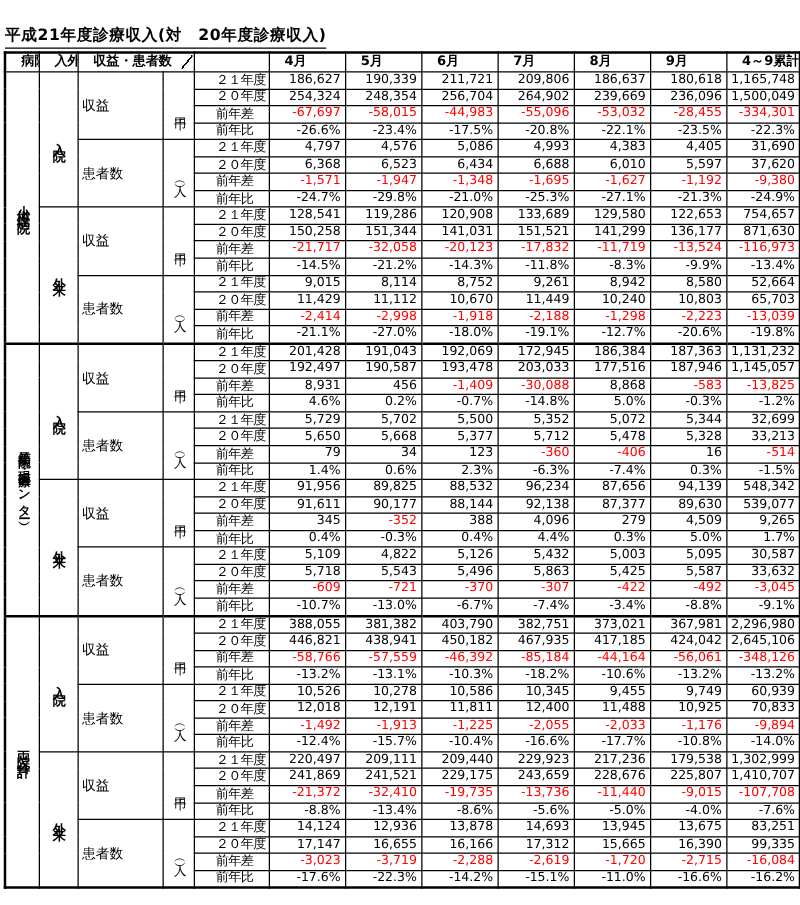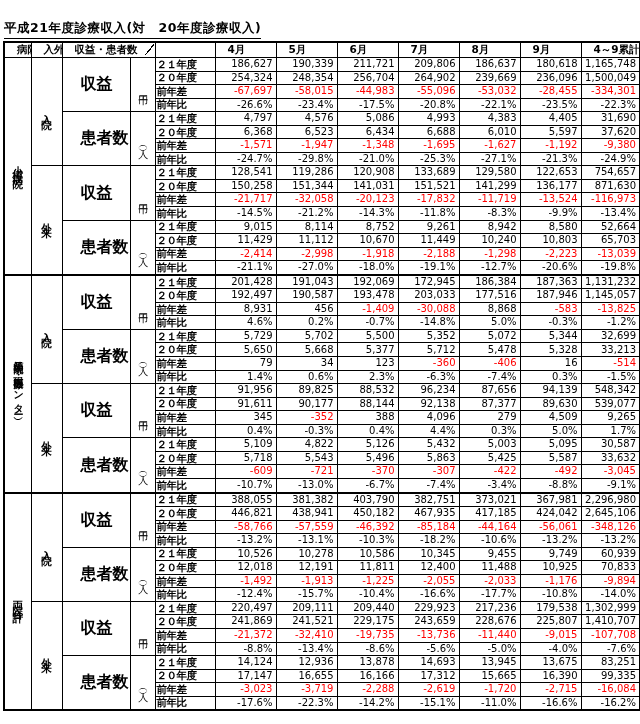--- a/index.html
+++ b/index.html
@@ -10,27 +10,27 @@
   table{border-collapse:collapse;table-layout:fixed;margin-left:3px;width:636px;
     border:2px solid #000;}
   th,td{border:1px solid #000;padding:0;overflow:hidden;font-size:10px;line-height:1.05;}
   thead th{height:14px;font-size:10.5px;font-weight:bold;text-align:left;padding-left:12px;
     white-space:nowrap;}
   th.metric-h{position:relative;margin-left:24px;}
   th.metric-h .diag{position:absolute;right:1px;top:1px;width:9px;height:11px;
     background:linear-gradient(to bottom right,transparent 47%,#000 47%,#000 56%,transparent 56%);}
   tbody td{height:12.55px;}
   td.num{text-align:right;padding-right:3px;white-space:nowrap;font-size:10px;}
-  td.ylabel{font-size:10.5px;font-weight:bold;padding-left:1px;white-space:nowrap;letter-spacing:-0.5px;}
+  td.ylabel{font-size:10.5px;font-weight:normal;padding-left:17px;white-space:nowrap;letter-spacing:-0.5px;}
   td.vcell{text-align:center;vertical-align:middle;}
   .vtxt{display:inline-block;writing-mode:vertical-rl;text-orientation:mixed;
     font-size:10.5px;font-weight:bold;letter-spacing:4px;white-space:nowrap;}
   .vtxt.long{letter-spacing:1px;font-size:10px;}
   .vtxt.unit{font-weight:normal;letter-spacing:0;font-size:10px;}
-  td.metric{font-size:16px;font-weight:bold;padding-left:18px;vertical-align:middle;}
+  td.metric{font-size:11px;font-weight:normal;padding-left:3px;vertical-align:middle;}
   tr.sec-top td{border-top:2px solid #000;}
   .neg{color:#ff0000;}
 </style>
 </head>
 <body>
 
 <div class="page">
   <span class="title">平成21年度診療収入(対　20年度診療収入)</span>
 
   <table>

